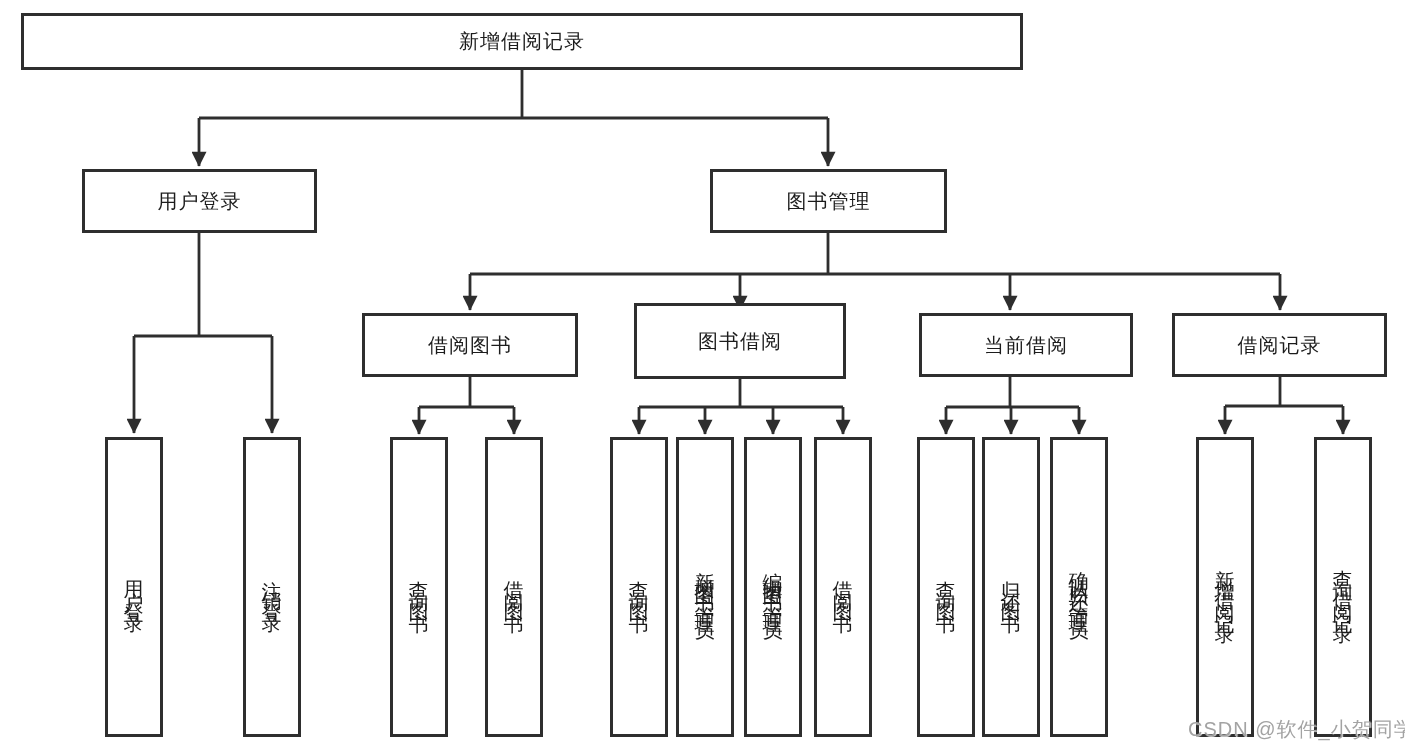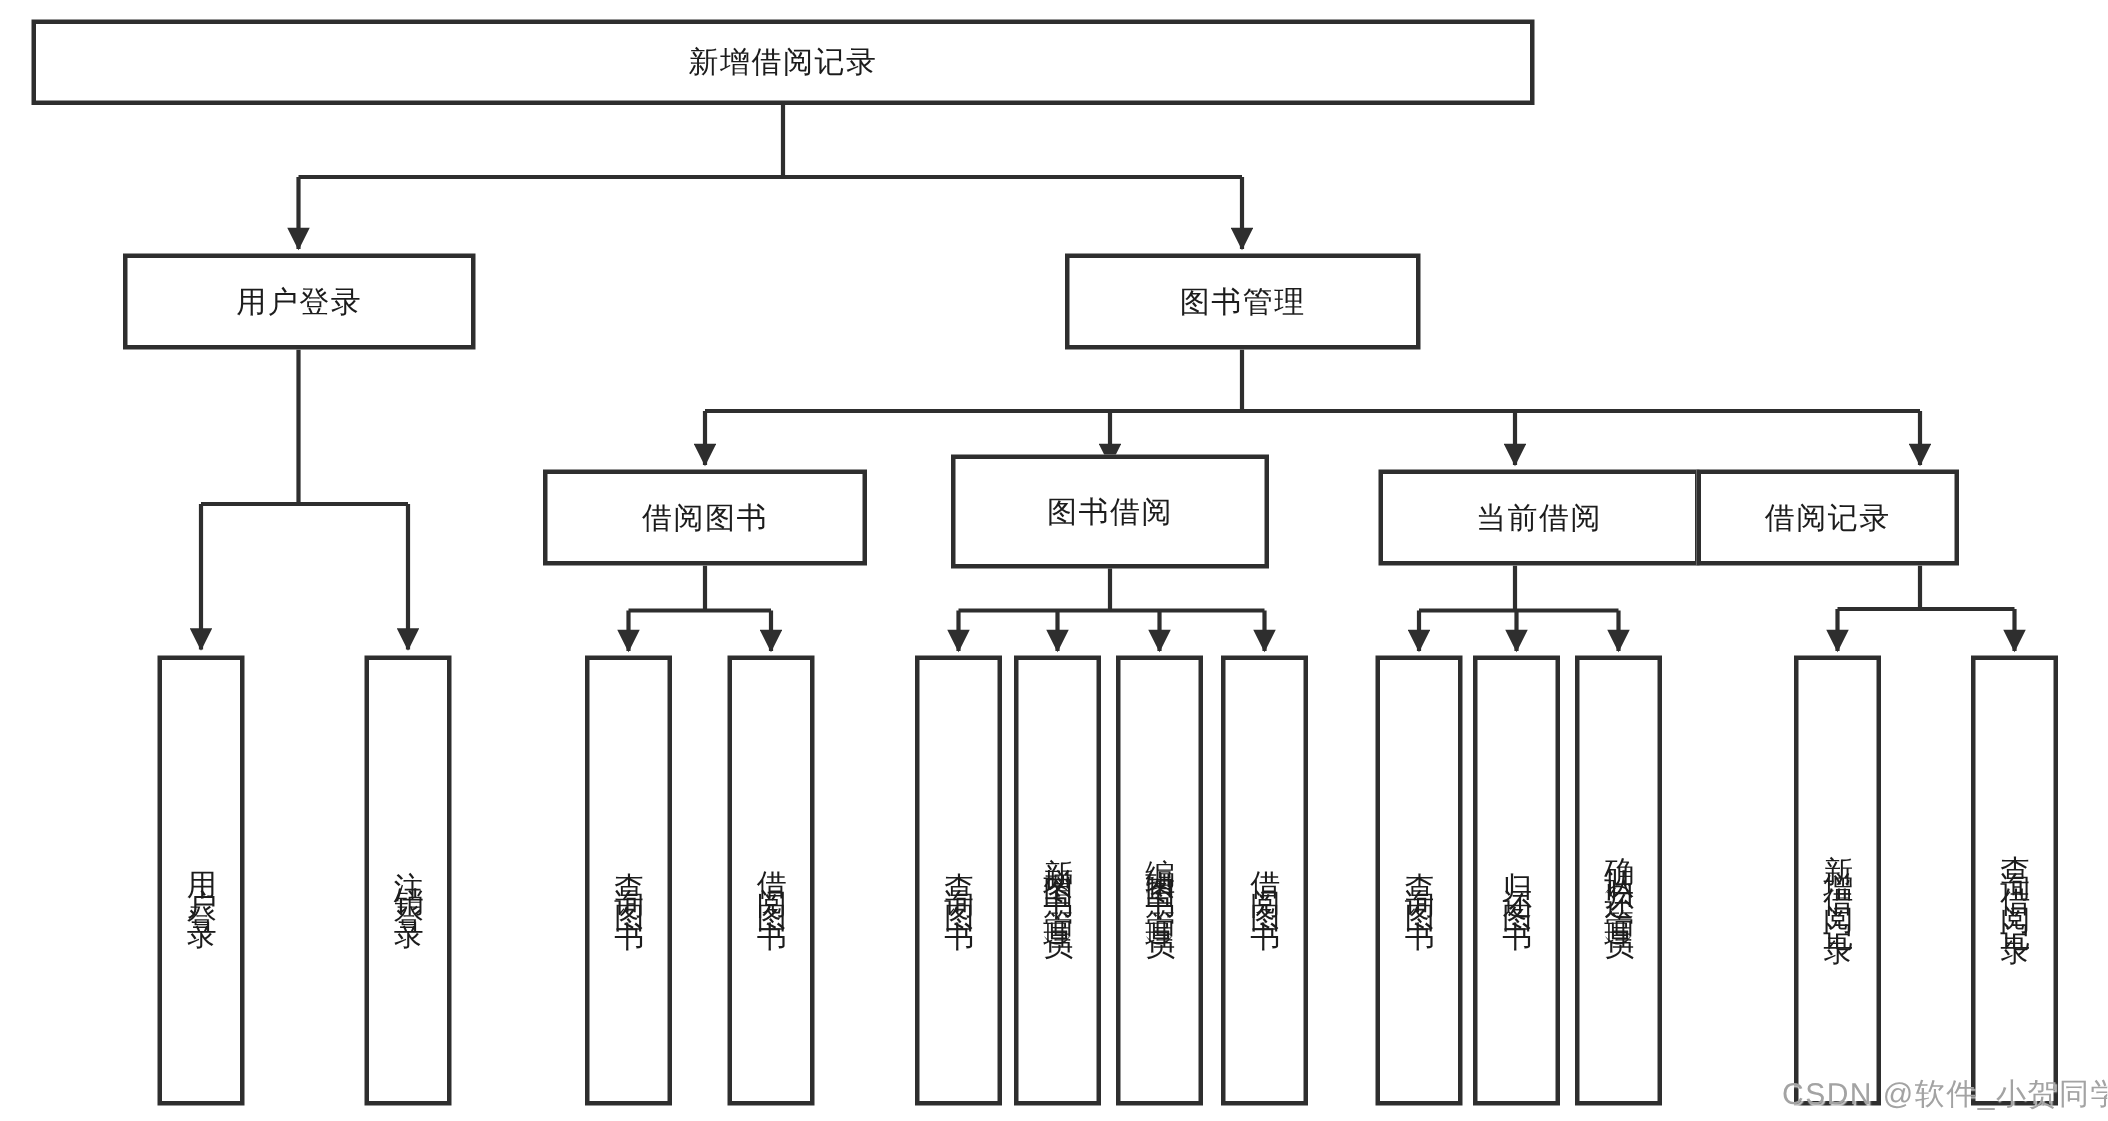--- a/index.html
+++ b/index.html
@@ -39,21 +39,21 @@
   }
   
   .box-root        { left: 21px;   top: 13px;  width: 1002px; height: 57px; }
   
   .box-user-login-group { left: 82px;  top: 169px; width: 235px; height: 64px; }
   .box-book-mgmt        { left: 710px; top: 169px; width: 237px; height: 64px; }
   
   .box-new-book-rec   { left: 362px;  top: 313px; width: 216px; height: 64px; }
   .box-book-borrow    { left: 634px;  top: 303px; width: 212px; height: 76px; }
   .box-current-borrow { left: 903px;  top: 313px; width: 214px; height: 64px; margin-left: 16px; }
-  .box-borrow-record  { left: 1131px; top: 313px; width: 175px; height: 64px; }
+  .box-borrow-record  { left: 1172px; top: 313px; width: 215px; height: 64px; }
   
   .v-box { top: 437px; width: 58px; height: 300px; }
   .v-box .v-label {
     writing-mode: vertical-rl;
     text-orientation: mixed;
     font-size: 20px;
     letter-spacing: 11px;
     color: #1c1c1c;
     line-height: 1;
   }

